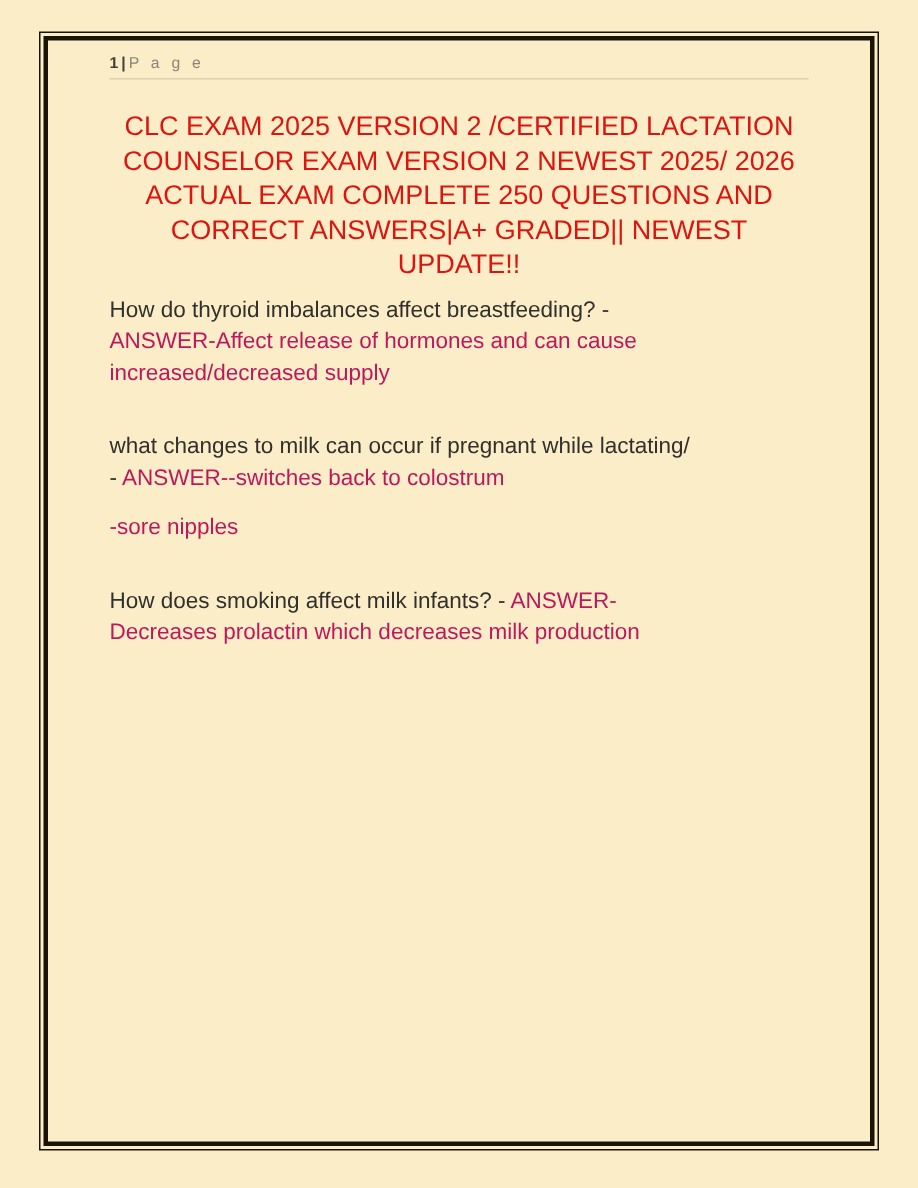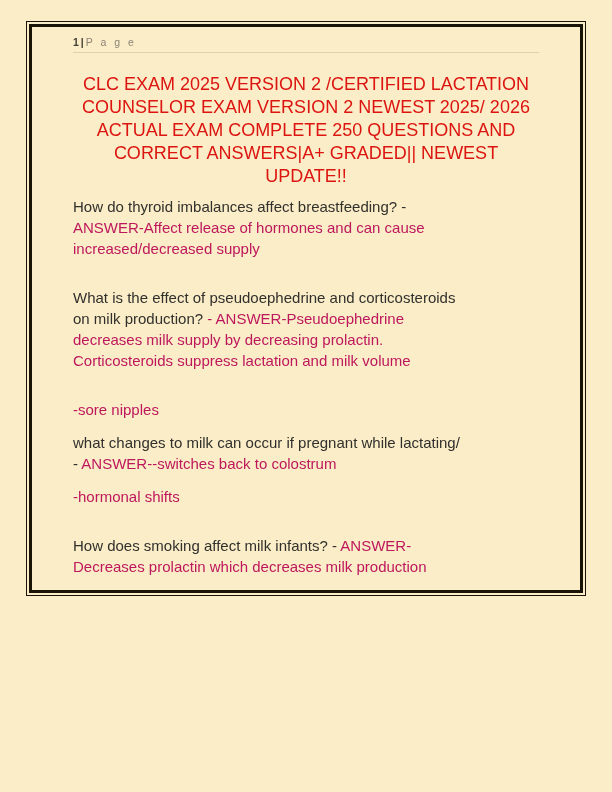--- a/index.html
+++ b/index.html
@@ -6,21 +6,21 @@
   body {
     width: 612px; height: 792px;
     background: #FAEDC7;
     font-family: "Liberation Sans", sans-serif;
     position: relative;
     overflow: hidden;
   }
   .frame {
     position: absolute;
     left: 26px; top: 21px;
-    width: 560px; height: 575px;
+    width: 560px; height: 746px;
     box-sizing: border-box;
     border: 1px solid #1a1408;
     padding: 2px;
   }
   .frame-inner {
     box-sizing: border-box;
     width: 100%; height: 100%;
     border: 3px solid #1a1408;
     padding: 8px 41px 0 41px;
     overflow: hidden;
@@ -71,30 +71,23 @@
 CORRECT ANSWERS|A+ GRADED|| NEWEST
 UPDATE!!</div>
 
     <div class="qa-content">
         <div class="qa-block">
           <p><span class="run-ink">How do thyroid imbalances affect breastfeeding? -
 </span><span class="run-red">ANSWER-Affect release of hormones and can cause
 increased/decreased supply</span></p>
         </div>
         <div class="qa-block">
-          <p><span class="run-ink">What is the effect of pseudoephedrine and corticosteroids
-on milk production? </span><span class="run-red">- ANSWER-Pseudoephedrine
-decreases milk supply by decreasing prolactin.
-Corticosteroids suppress lactation and milk volume</span></p>
-        </div>
-        <div class="qa-block">
-          <p><span class="run-red">-sore nipples</span></p>
           <p><span class="run-ink">what changes to milk can occur if pregnant while lactating/
 - </span><span class="run-red">ANSWER--switches back to colostrum</span></p>
-          <p><span class="run-red">-hormonal shifts</span></p>
+          <p><span class="run-red">-sore nipples</span></p>
         </div>
         <div class="qa-block">
           <p><span class="run-ink">How does smoking affect milk infants? - </span><span class="run-red">ANSWER-
 Decreases prolactin which decreases milk production</span></p>
         </div>
       </div>
 
   </div>
 </div>
 

